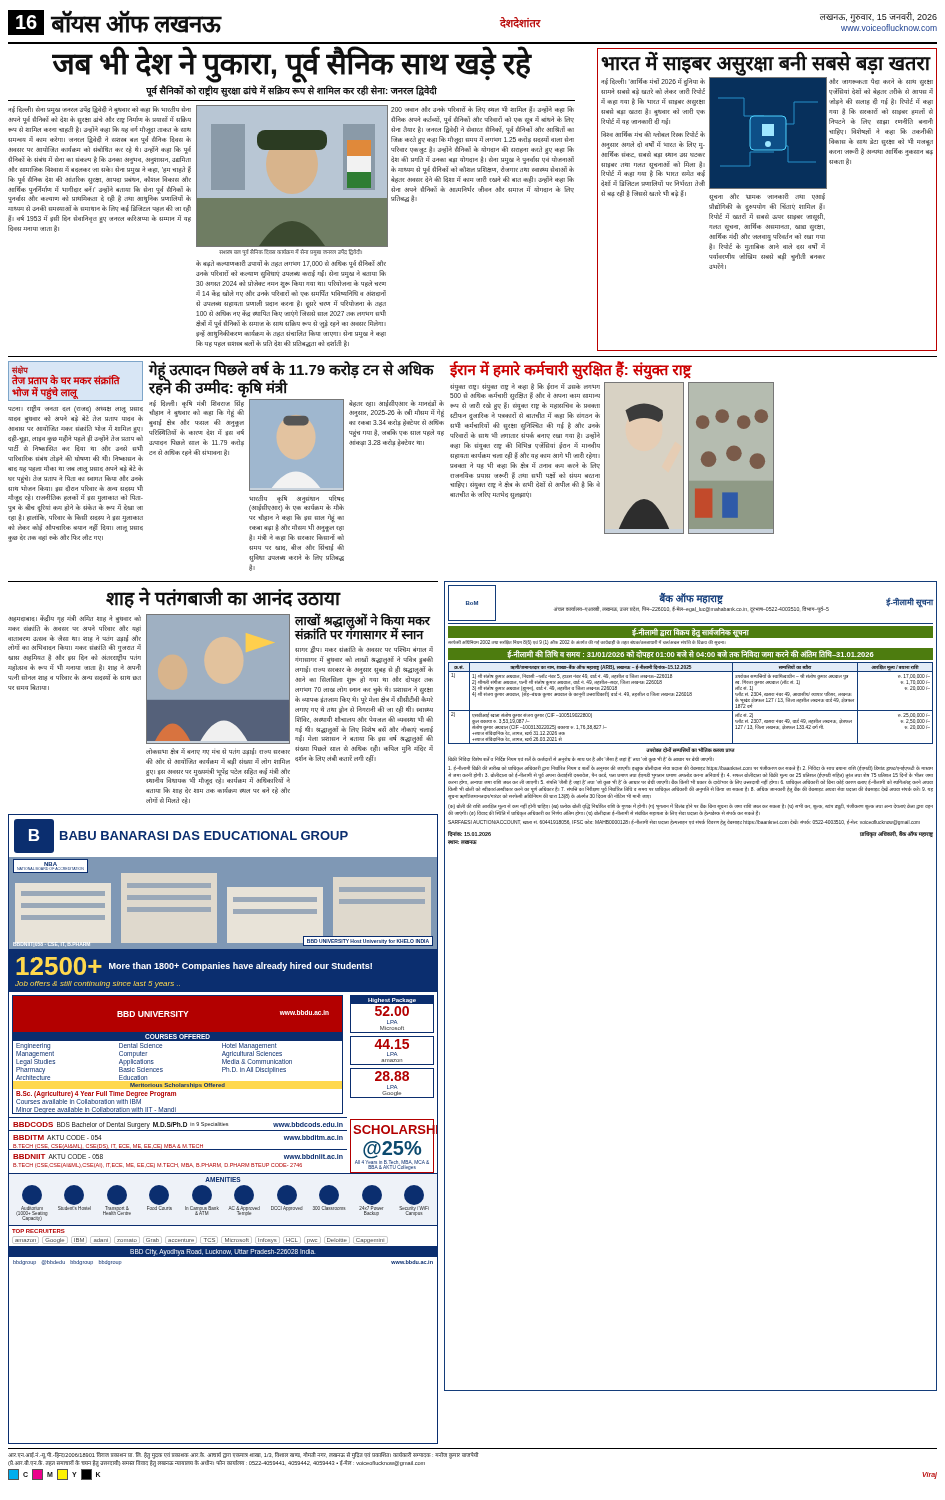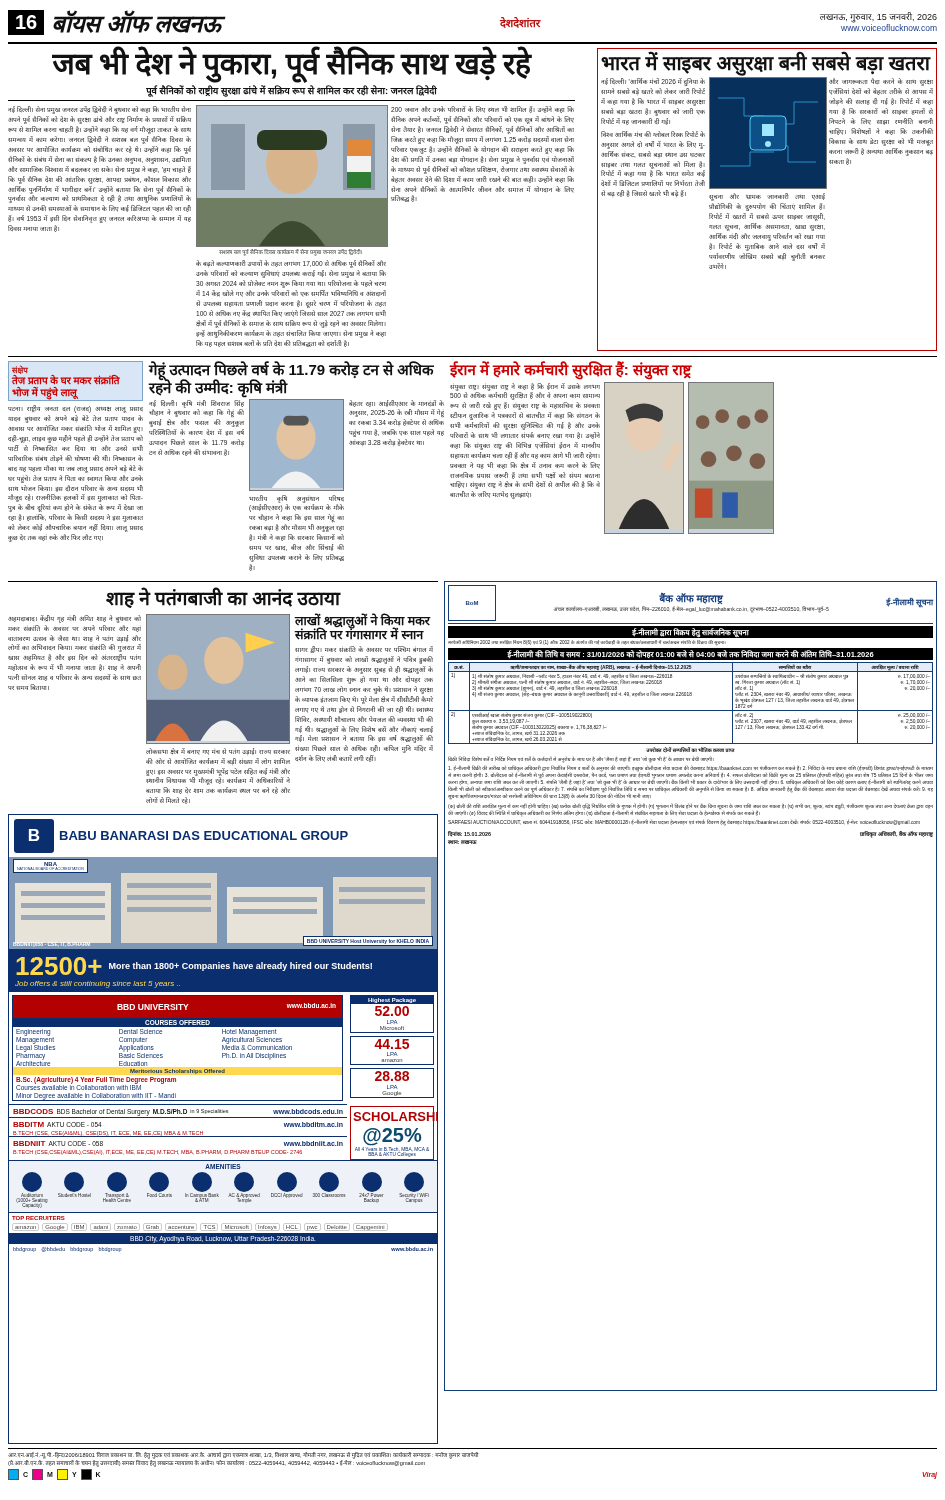--- a/index.html
+++ b/index.html
@@ -1,21 +1,21 @@
 <!DOCTYPE html>
 <html><head>
 <meta charset="utf-8">
 <style>
   html,body{margin:0;padding:0;background:#fff;}
   body{width:945px;height:1500px;font-family:"Liberation Sans",sans-serif;color:#111;overflow:hidden;}
   .page{position:relative;width:945px;height:1500px;box-sizing:border-box;padding:6px 8px;}
   
   .masthead{display:flex;align-items:center;border-bottom:2px solid #000;padding-bottom:3px;}
   .pageno{font-size:20px;font-weight:bold;background:#000;color:#fff;padding:1px 7px;margin-right:7px;}
-  .paper-title{font-size:24px;font-weight:bold;letter-spacing:-0.5px;font-style:italic;}
+  .paper-title{font-size:24px;font-weight:bold;letter-spacing:-0.5px;}
   .mast-center{flex:1;text-align:center;}
   .mast-center .dd{font-size:11px;font-weight:bold;color:#b11;}
   .mast-right{text-align:right;font-size:8.5px;line-height:1.35;}
   .mast-right .d1{font-size:9px;}
   .mast-right .d2{color:#1a3d8f;}
   
   .rule{border-top:1px solid #000;}
   .col-text{font-size:6.6px;line-height:1.5;text-align:justify;color:#1a1a1a;}
   .col-text p{margin:0 0 3px 0;}
   .photo{background:#c9d3dd;position:relative;overflow:hidden;}
@@ -45,39 +45,39 @@
   .b2-head{font-size:15px;font-weight:bold;line-height:1.14;}
   .b2-headb{font-size:15px;font-weight:bold;line-height:1.14;color:#c00;}
   .shah-head{font-size:19px;font-weight:bold;text-align:center;}
   
   .bankad{border:1.5px solid #143d7a;box-sizing:border-box;padding:3px;background:#fff;}
   .bank-top{display:flex;align-items:center;gap:4px;border-bottom:1px solid #143d7a;padding-bottom:2px;}
   .bank-logo{width:46px;height:34px;background:#fff;border:1px solid #143d7a;display:flex;align-items:center;justify-content:center;font-size:6px;color:#143d7a;font-weight:bold;text-align:center;}
   .bank-name{font-size:10px;font-weight:bold;color:#143d7a;text-align:center;flex:1;line-height:1.25;}
   .bank-name small{display:block;font-size:5.2px;font-weight:normal;color:#222;}
   .bank-eauction{font-size:8px;font-weight:bold;color:#143d7a;text-align:center;line-height:1.2;}
-  .bank-band{background:#000000;color:#fff;font-size:7.5px;font-weight:bold;text-align:center;padding:1px;margin-top:2px;}
+  .bank-band{background:#4d7c0f;color:#fff;font-size:7.5px;font-weight:bold;text-align:center;padding:1px;margin-top:2px;}
   .tiny{font-size:4.6px;line-height:1.35;text-align:justify;}
   .tiny2{font-size:4.9px;line-height:1.45;text-align:justify;}
   table.bk{width:100%;border-collapse:collapse;font-size:4.8px;}
   table.bk td,table.bk th{border:0.6px solid #143d7a;padding:1px 2px;vertical-align:top;}
   .bkhead{background:#e3ecf7;font-weight:bold;text-align:center;}
   
   .bbd{border:1px solid #0b2e6f;box-sizing:border-box;background:#fff;position:relative;overflow:hidden;}
   .bbd-top{background:#fff;padding:4px 5px;display:flex;align-items:center;gap:5px;}
   .bbd-mark{width:40px;height:34px;background:#0b2e6f;color:#fff;font-size:17px;font-weight:bold;display:flex;align-items:center;justify-content:center;border-radius:3px;}
   .bbd-title{font-size:13px;font-weight:bold;color:#0b2e6f;line-height:1.05;}
   .bbd-banner{height:92px;background:#8fa9c7;position:relative;}
   .bbd-blue{background:#0b2e6f;color:#fff;padding:4px 6px;}
   .bbd-12500{font-size:26px;font-weight:bold;color:#ffd84d;line-height:1;}
   .bbd-sub{font-size:9px;font-weight:bold;}
   .bbd-italic{font-size:8px;font-style:italic;color:#ffd84d;}
   .bbd-row{display:flex;}
   .bbd-courses{flex:1;border:1px solid #0b2e6f;margin:3px;}
-  .bbd-ch{background:#b30000;color:#fff;font-size:8.5px;font-weight:bold;text-align:center;padding:6px;}
+  .bbd-ch{background:#b30000;color:#fff;font-size:8.5px;font-weight:bold;text-align:center;padding:13px;}
   .bbd-chs{background:#0b2e6f;color:#fff;font-size:6.5px;font-weight:bold;text-align:center;padding:1px;}
   .bbd-li{font-size:6.5px;color:#0b2e6f;padding:0.5px 3px;}
   .pkg{width:84px;margin:3px 3px 3px 4px;}
   .pkg-box{border:1px solid #0b2e6f;text-align:center;margin-bottom:3px;}
   .pkg-t{background:#0b2e6f;color:#fff;font-size:6px;font-weight:bold;padding:1px;}
   .pkg-v{font-size:14px;font-weight:bold;color:#b30000;line-height:1.05;}
   .pkg-u{font-size:6px;color:#0b2e6f;}
   .pkg-c{font-size:6px;color:#333;padding-bottom:1px;}
   .schol{border:1px solid #b30000;text-align:center;padding:2px;margin-top:2px;}
   .schol-t{font-size:13px;font-weight:bold;color:#b30000;}

